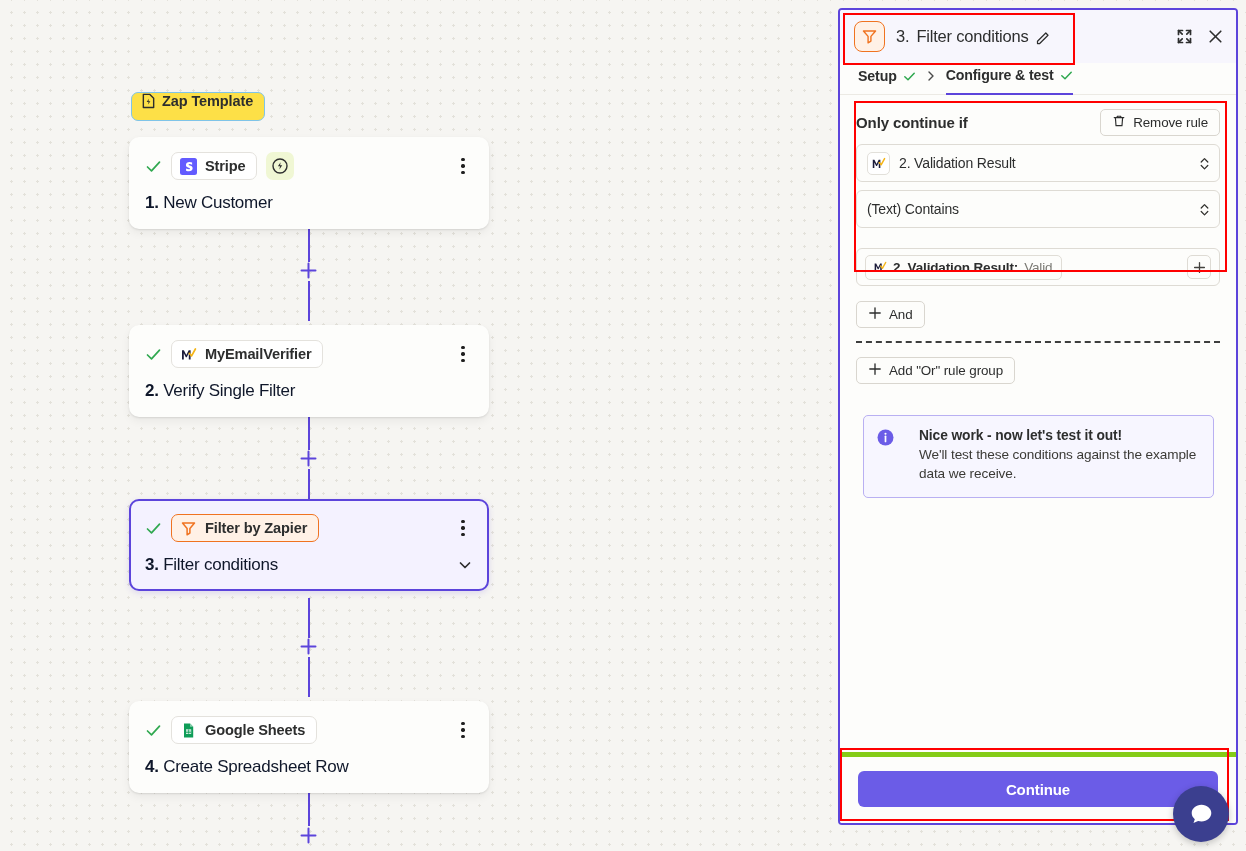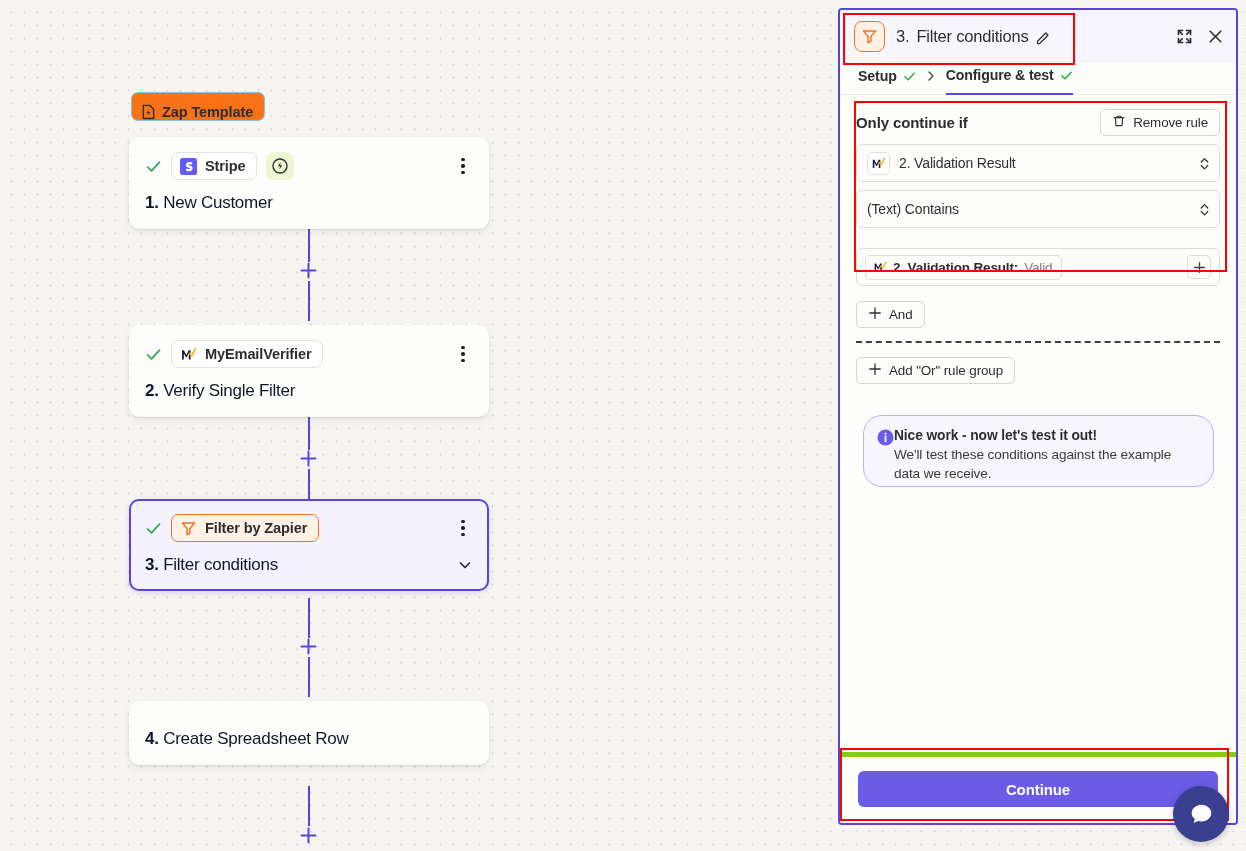--- a/index.html
+++ b/index.html
@@ -16,23 +16,23 @@
     position: absolute; left: 0; top: 0; width: 1246px; height: 851px;
     background-color: #f6f5f2;
     background-image: radial-gradient(#e3e1da 1.1px, transparent 1.2px);
     background-size: 13px 13px;
     background-position: 5px 6px;
   }
 
   
   .zap-template {
     position: absolute; left: 131px; top: 92px;
-    height: 29px; display: flex; align-items: flex-end; gap: 6px;
+    height: 29px; display: flex; align-items: flex-start; gap: 6px;
     padding: 0 11px 0 9px;
-    background: #f97316; border: 1.4px solid #7fc4e8; border-radius: 7px;
+    background: #fde047; border: 1.4px solid #7fc4e8; border-radius: 7px;
     color: #2d2e2e; font-size: 14.5px; font-weight: 700;
     letter-spacing: -0.1px;
   }
   .zap-template .doc-ico { width: 15px; height: 16px; display:block; }
 
   
   .node {
     position: absolute; left: 129px; width: 360px;
     background: #fdfdfb; border-radius: 10px;
     box-shadow: 0 1px 2px rgba(0,0,0,.10), 0 4px 10px rgba(0,0,0,.055);
@@ -166,22 +166,22 @@
   .plus-box svg { width: 13px; height: 13px; color:#43423e; }
 
   .and-row { padding: 11px 16px 0 16px; }
   .dashed-sep {
     margin: 13px 0 0 0; border-top: 2px dashed #2d2e2e; opacity: .92;
   }
   .or-row { padding: 14px 16px 0 16px; }
 
   .callout {
     margin: 31px 22px 0 23px;
-    background: #f7f6ff; border: 1px solid #b9b0f2; border-radius: 19px;
-    padding: 12px 14px 2px 13px; display: flex; gap: 0;
+    background: #f7f6ff; border: 1px solid #b9b0f2; border-radius: 5px;
+    padding: 12px 14px 13px 13px; display: flex; gap: 25px;
   }
   .info-ico { width: 17px; height: 17px; flex:none; margin-top: 1px; }
   .callout-title { font-size: 13.8px; font-weight: 700; color: #2d2e2e; letter-spacing: -0.1px; }
   .callout-body { font-size: 13.6px; color: #3b3a36; line-height: 1.42; margin-top: 2px; letter-spacing: -0.1px; }
 
   .panel-footer {
     flex: none; border-top: 5px solid #84cc16; padding: 14px 18px 16px 18px; background: #fdfdfb;
   }
   .btn-primary {
     width: 100%; height: 36px; border: none; border-radius: 6px;
@@ -337,20 +337,43 @@
       <span>Filter conditions</span></span>
       <span class="chev-down">
         <svg viewBox="0 0 16 16" fill="none">
             <path d="M3.5 6 8 10.5 12.5 6" stroke="currentColor" stroke-width="1.7" stroke-linecap="round" stroke-linejoin="round"></path>
           </svg>
       </span>
     </div>
   </div>
 
   <div class="node" style="top:701px;">
+    <div class="node-top">
+      <span class="check">
+        <svg viewBox="0 0 17 17" fill="none">
+            <path d="M2.5 9 6.5 12.8 14.5 4.2" stroke="currentColor" stroke-width="1.7" stroke-linecap="round" stroke-linejoin="round"></path>
+          </svg>
+      </span>
+      <span class="app-chip">
+        <span class="chip-ico">
+          <svg viewBox="0 0 17 17" fill="none">
+            <path d="M4 1.5h6l3.2 3.2v10.8H4z" fill="#0f9d58"></path>
+            <path d="M10 1.5 13.2 4.7H10z" fill="#87ceac"></path>
+            <rect x="6" y="7.4" width="5.2" height="4.4" fill="#fff"></rect>
+            <path d="M6 9.1h5.2M6 10.5h5.2M8.6 7.4v4.4" stroke="#0f9d58" stroke-width=".75"></path>
+          </svg>
+        </span>
+        <span>Google Sheets</span>
+      </span>
+      <span class="kebab">
+          <i></i>
+          <i></i>
+          <i></i>
+        </span>
+    </div>
     <div class="node-title">
       <span><span class="num">4.</span>
       <span>Create Spreadsheet Row</span></span>
     </div>
   </div>
 
   <div class="panel">
     <div class="panel-header">
       <span class="filter-ico-box">
         <svg viewBox="0 0 18 18" width="17" height="17" fill="none">

